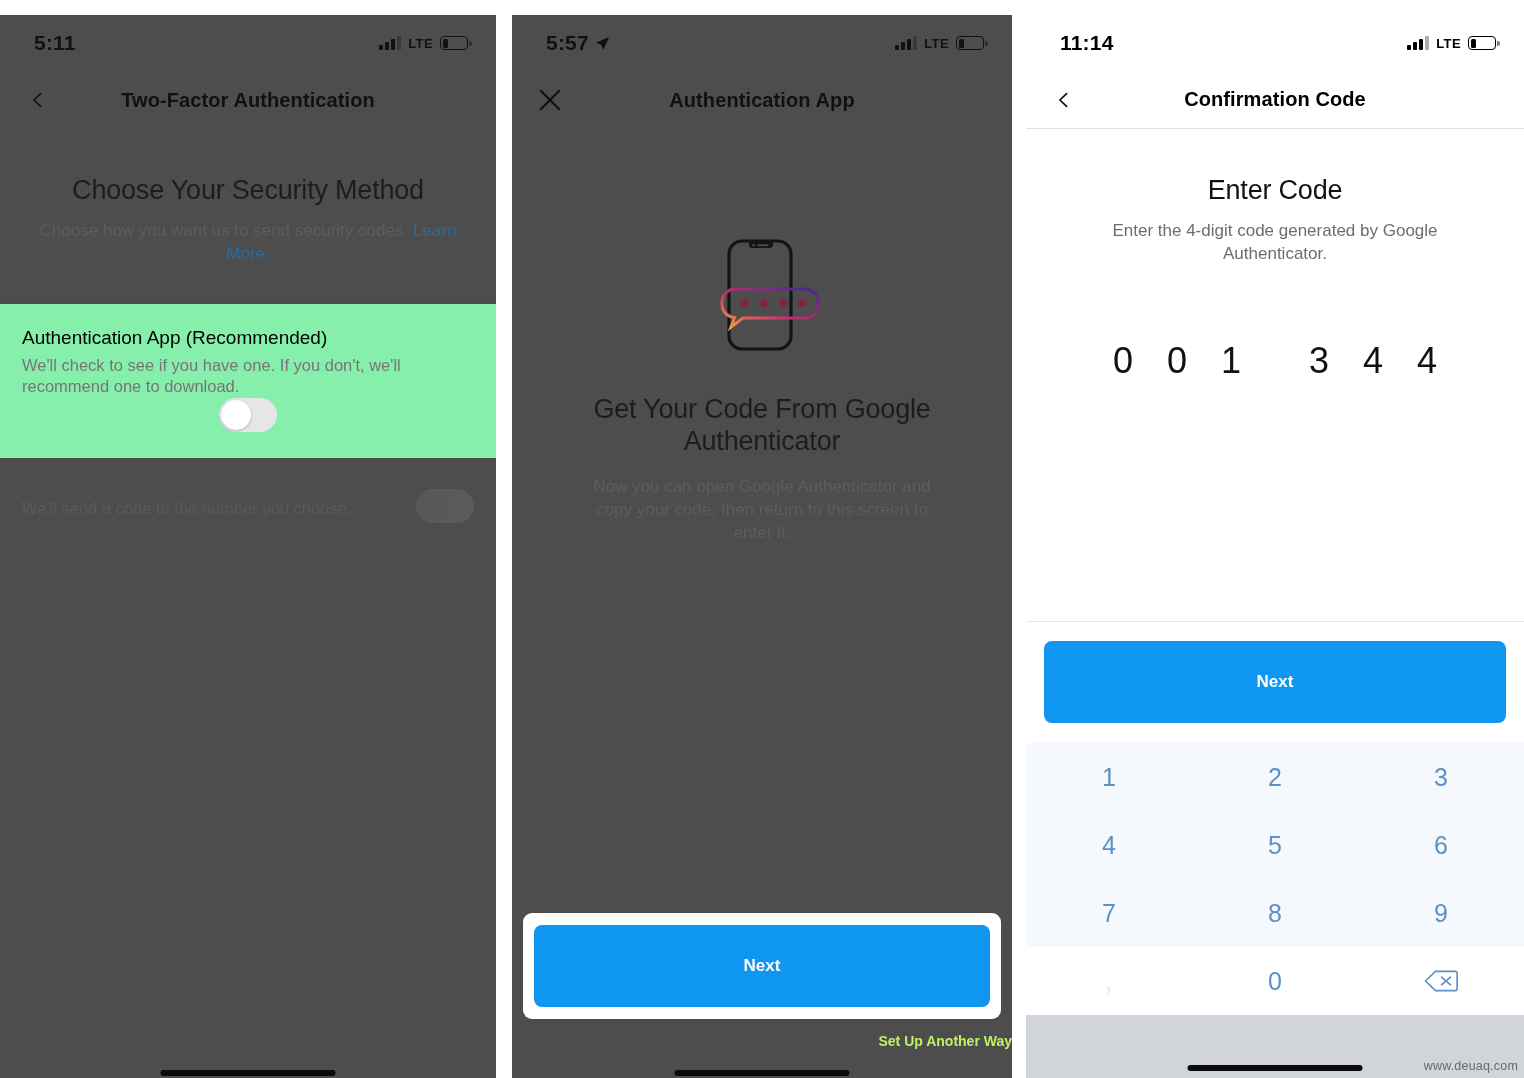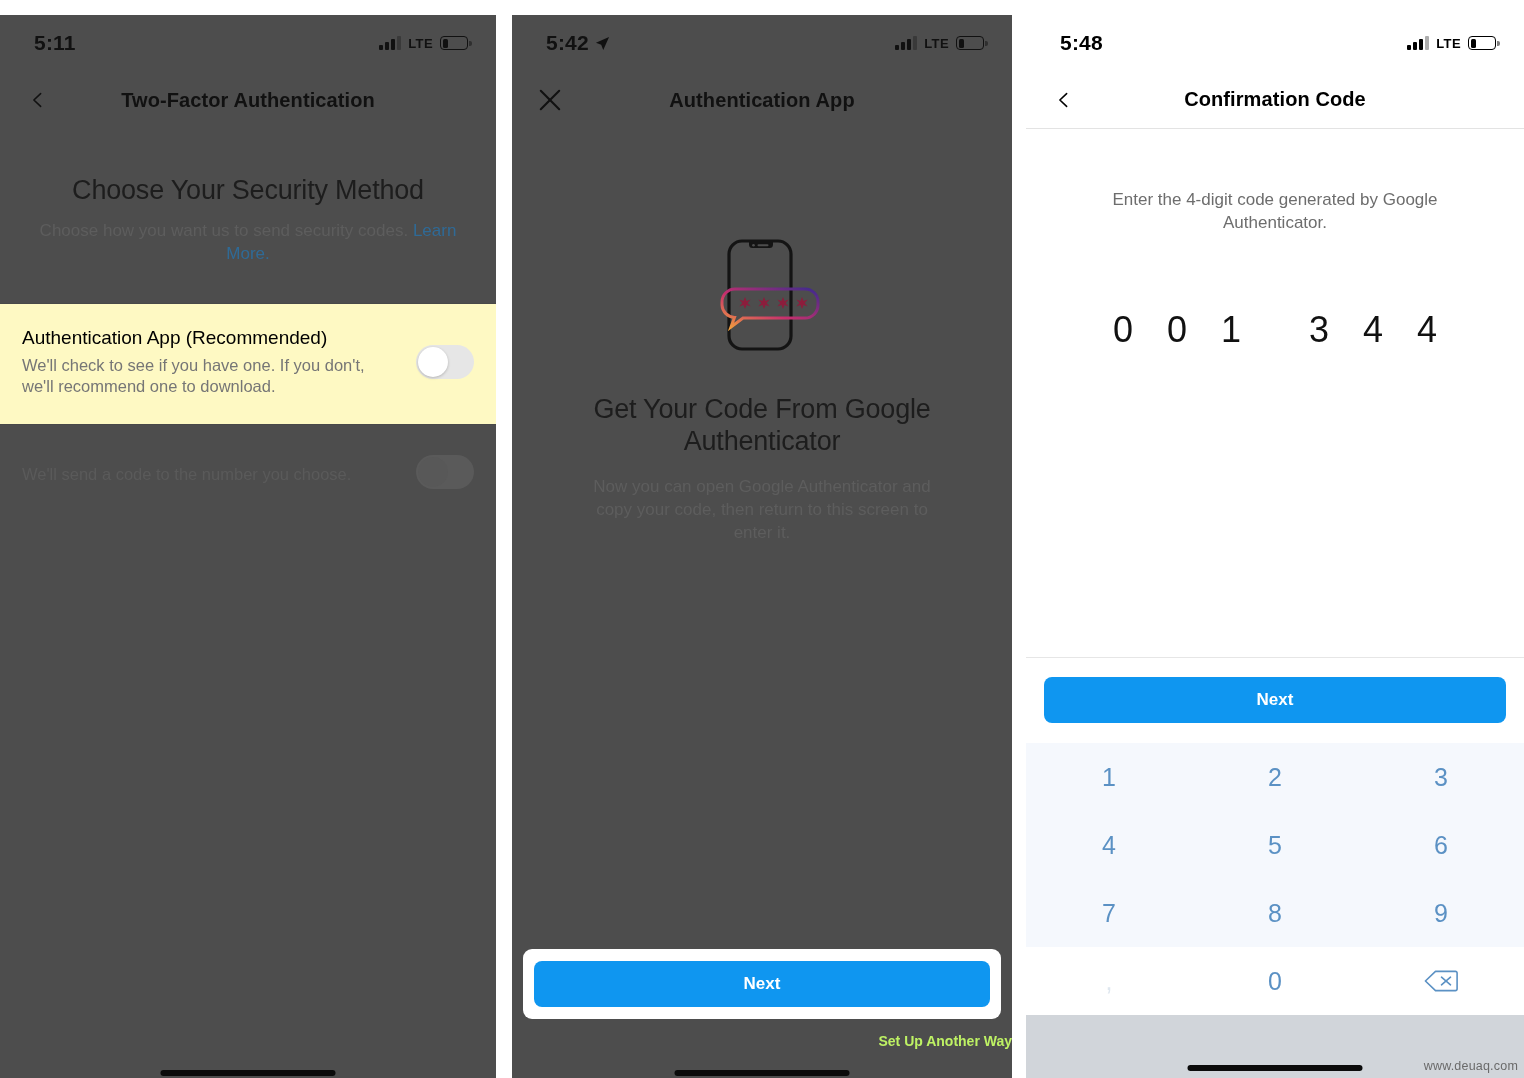--- a/index.html
+++ b/index.html
@@ -125,24 +125,25 @@
   .dim .hero p .link { color: #2f6a96; }
 
   .opt-list { margin-top: 38px; }
   .opt-row {
     display: flex;
     align-items: center;
     padding: 22px 22px 26px;
     min-height: 100px;
   }
   .opt-row.spot {
-    background: #fef9c3;
+    background: #86efac;
     position: relative;
     z-index: 3;
     box-shadow: 0 0 0 1px rgba(0,0,0,0.04);
+    flex-direction: column;
   }
   .opt-text { flex: 1; padding-right: 16px; }
   .opt-title { font-size: 19px; color: #000; line-height: 1.25; }
   .opt-sub {
     margin-top: 6px;
     font-size: 16.5px;
     line-height: 1.28;
     color: #767676;
   }
   .opt-row:not(.spot) .opt-title { color: #1b1b1b; }
@@ -206,21 +207,21 @@
   .btn-primary {
     display: block;
     width: 100%;
     border: none;
     border-radius: 8px;
     background: #0f96f0;
     color: #ffffff;
     font-size: 17px;
     font-weight: bold;
     letter-spacing: 0.1px;
-    padding: 13px 0;
+    padding: 31px 0;
     text-align: center;
     font-family: inherit;
   }
   .cta-secondary {
     display: block;
     margin-top: 14px;
     text-align: right;
     font-size: 14px;
     font-weight: bold;
     color: #bef264;
@@ -363,21 +364,21 @@
       </div>
     </div>
 
     <div class="home-ind"></div>
   </section>
 
   <section class="panel dim" style="left:512px; width:500px;">
 
     <div class="statusbar">
       <div class="clock">
-        <span>5:42</span>
+        <span>5:57</span>
         <svg class="loc-arrow" viewBox="0 0 16 16" fill="currentColor">
           <path d="M15 1 1 7.2l5.6 2.2L8.8 15z"></path>
         </svg>
       </div>
       <div class="status-right">
         <span class="signal">
             <i></i>
             <i></i>
             <i></i>
             <i></i>
@@ -446,21 +447,21 @@
       <a class="cta-secondary">Set Up Another Way</a>
     </div>
 
     <div class="home-ind"></div>
   </section>
 
   <section class="panel light" style="left:1026px; width:498px;">
 
     <div class="statusbar">
       <div class="clock">
-        <span>5:48</span>
+        <span>11:14</span>
       </div>
       <div class="status-right">
         <span class="signal">
             <i></i>
             <i></i>
             <i></i>
             <i></i>
           </span>
         <span class="lte">LTE</span>
         <span class="battery">
@@ -472,20 +473,21 @@
     <div class="navbar bordered">
       <div class="nav-left">
         <svg class="chev" viewBox="0 0 24 24" fill="none" stroke="currentColor" stroke-width="2.1" stroke-linecap="round" stroke-linejoin="round">
           <polyline points="15.5,3.5 6.5,12 15.5,20.5"></polyline>
         </svg>
       </div>
       <div class="title">Confirmation Code</div>
     </div>
 
     <div class="hero">
+      <h1>Enter Code</h1>
       <p>Enter the 4-digit code generated by Google Authenticator.</p>
     </div>
 
     <div class="code-display">
       <span class="digit">0</span>
       <span class="digit">0</span>
       <span class="digit">1</span>
       <span class="gap"></span>
       <span class="digit">3</span>
       <span class="digit">4</span>

